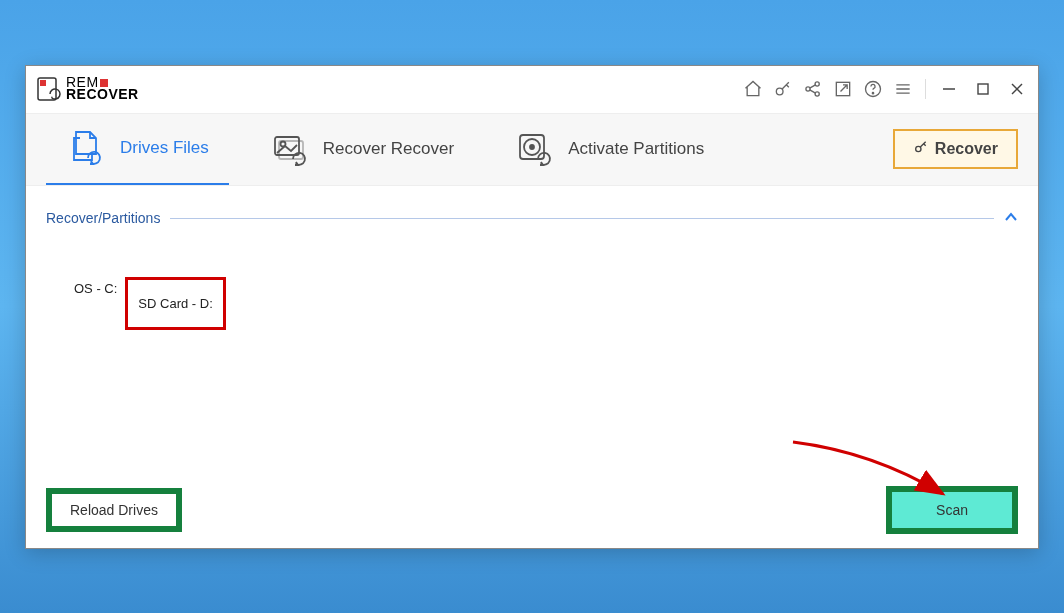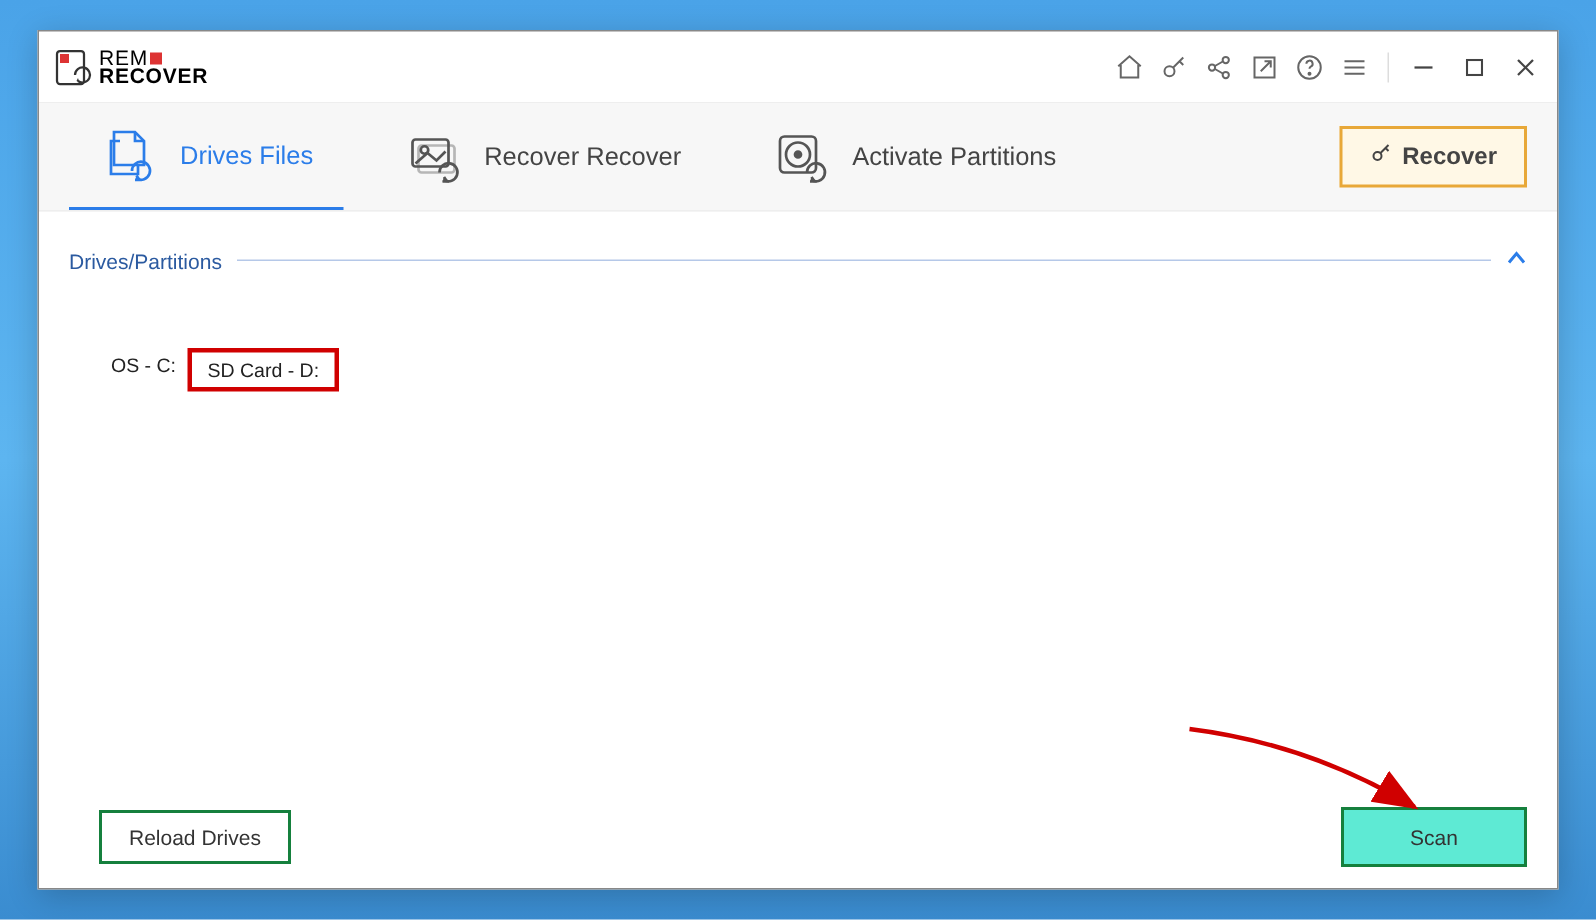--- a/index.html
+++ b/index.html
@@ -7,21 +7,21 @@
     background: linear-gradient(to bottom, #4aa3e8 0%, #5db5f0 50%, #3a8cd0 100%);
     width: 1064px;
     height: 613px;
     overflow: hidden;
     display: flex;
     align-items: center;
     justify-content: center;
   }
   .window {
     width: 1014px;
-    height: 573px;
+    height: 484px;
     background: #ffffff;
     border: 1px solid #888;
     display: flex;
     flex-direction: column;
     box-shadow: 0 4px 20px rgba(0,0,0,0.2);
   }
   .titlebar {
     height: 48px;
     display: flex;
     align-items: center;
@@ -157,37 +157,36 @@
     display: flex;
     padding-left: 20px;
   }
   .drive-item {
     font-size: 13px;
     color: #222;
     padding: 4px 8px;
   }
   .drive-item.highlighted {
     border: 3px solid #d00000;
-    padding: 4px 10px;
+    padding: 16px 10px;
   }
   .content-spacer { flex: 1; }
   .bottom-bar {
     display: flex;
     justify-content: space-between;
     align-items: center;
     padding-top: 8px;
   }
   .btn {
-    border: 2px solid #15803d;
+    border: 6px solid #15803d;
     background: #fff;
     padding: 8px 18px;
     font-size: 14px;
     color: #333;
     cursor: pointer;
-    margin-left: 20px;
   }
   .btn.scan {
     background: #5eead4;
     padding: 10px 44px;
   }
   .arrow-overlay {
     position: absolute;
     right: 75px;
     bottom: 36px;
     pointer-events: none;
@@ -319,21 +318,21 @@
             <circle cx="8" cy="15" r="4"></circle>
             <path d="M11 12 L19 4 M16 7 L19 10"></path>
           </svg>
       </span>
       <span>Recover</span>
     </button>
   </div>
 
   <div class="content">
     <div class="section-header">
-      <span>Drives/Partitions</span>
+      <span>Recover/Partitions</span>
       <div class="section-line"></div>
       <span class="section-chevron">
         <svg width="14" height="14" viewBox="0 0 14 14">
             <path d="M2 10 L7 4 L12 10" fill="none" stroke="#2b7de9" stroke-width="2"></path>
           </svg>
       </span>
     </div>
 
     <div class="drives-row">
       <div class="drive-item">

